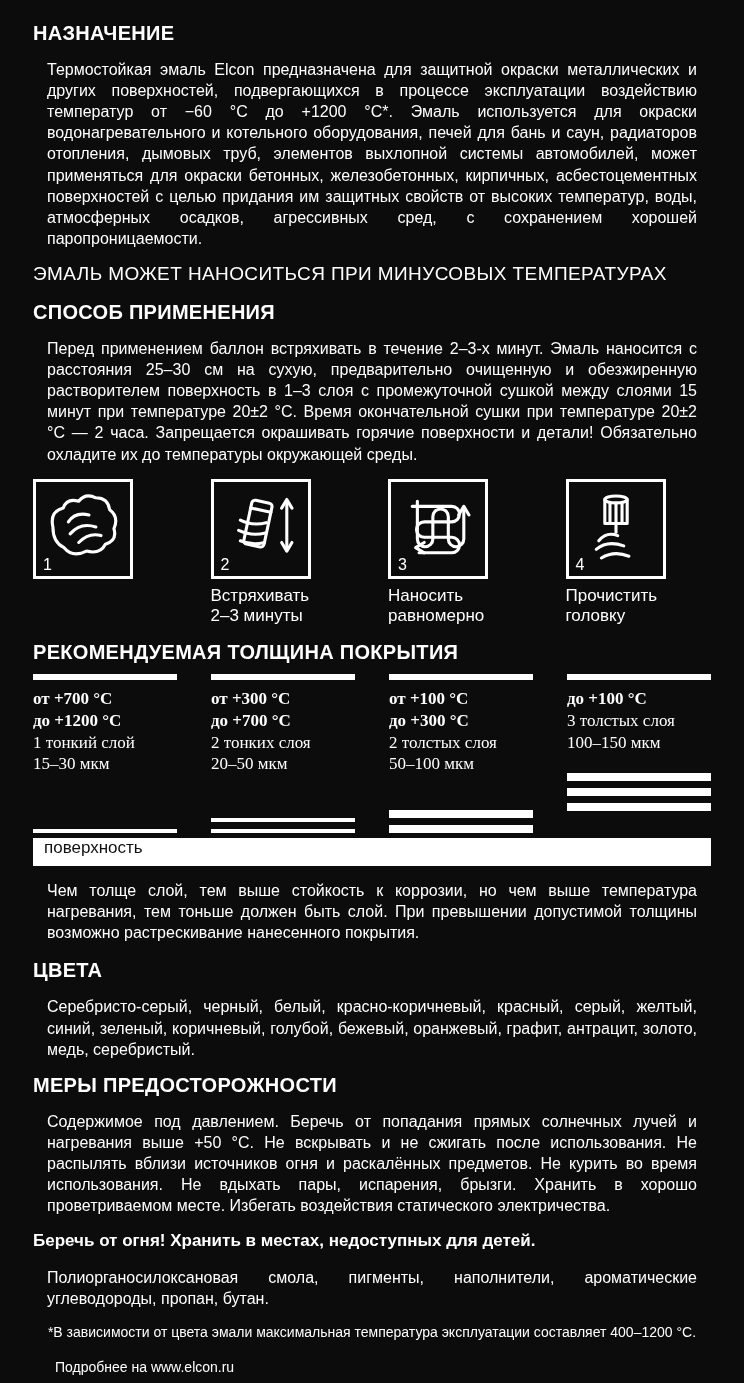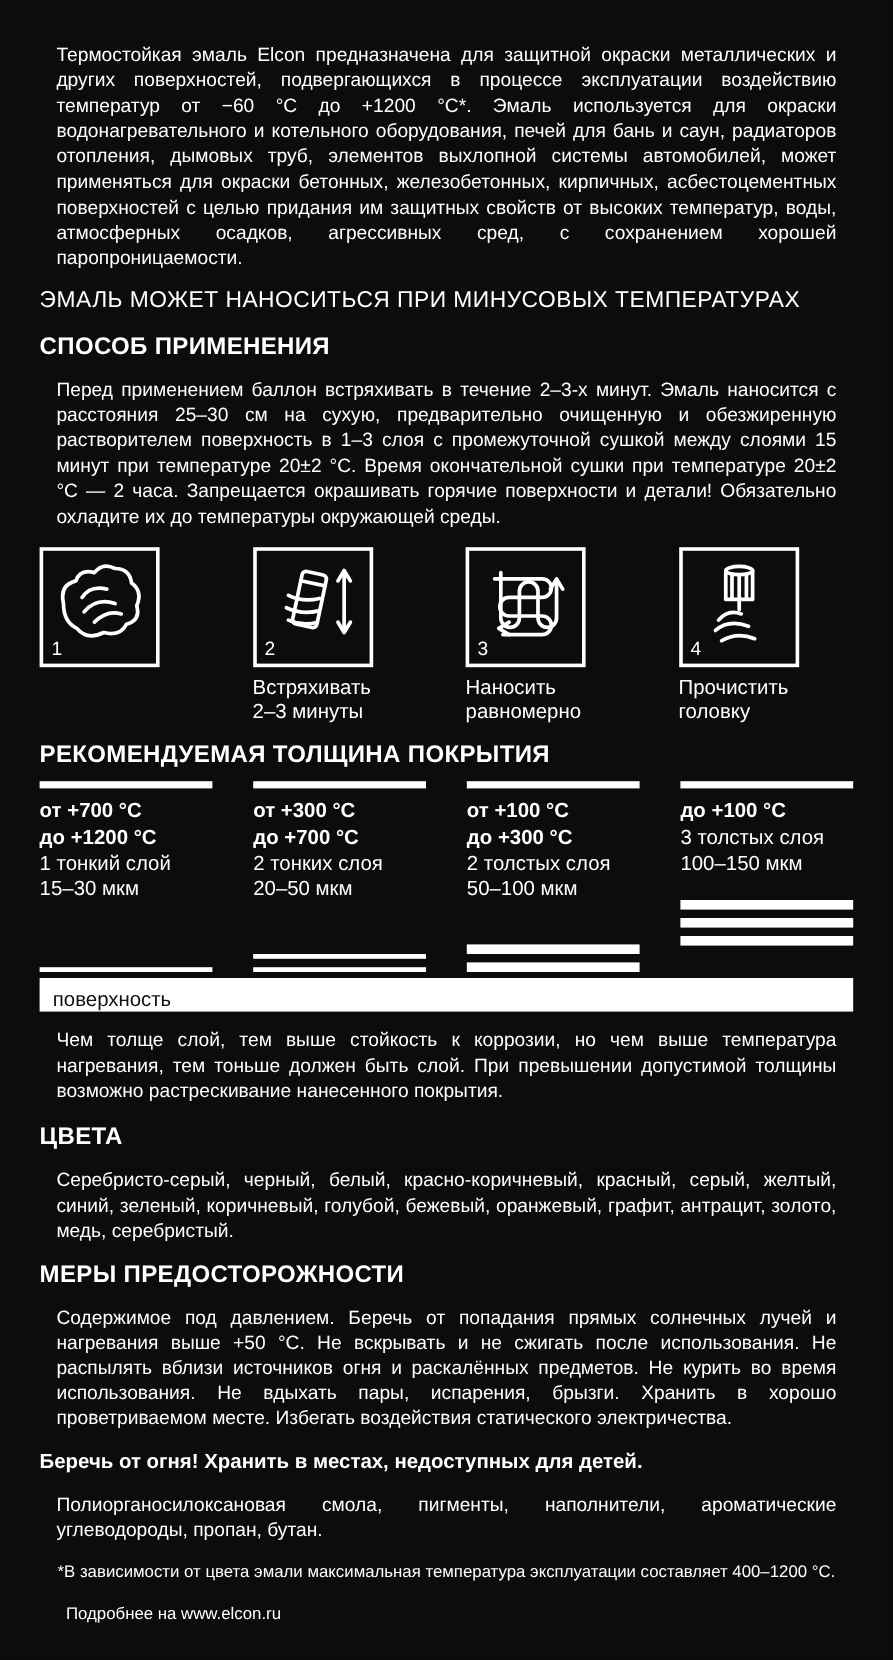--- a/index.html
+++ b/index.html
@@ -18,43 +18,44 @@
   .steps{display:grid;grid-template-columns:repeat(4,1fr);column-gap:32px;margin:10px 0 14px;}
   .step-box{
     width:100px;height:100px;border:3px solid #fff;box-sizing:border-box;
     position:relative;display:flex;align-items:center;justify-content:center;
   }
   .step-box svg{width:86px;height:86px;stroke:#fff;fill:none;stroke-width:3.6;stroke-linecap:round;stroke-linejoin:round;}
   .step-num{position:absolute;left:7px;bottom:2px;font-size:16px;font-weight:400;}
   .step-label{font-size:17px;line-height:1.22;margin-top:7px;max-width:118px;}
 
   
-  .thk-grid{display:grid;grid-template-columns:repeat(4,1fr);column-gap:34px;}
+  .thk-grid{display:grid;grid-template-columns:repeat(4,1fr);column-gap:34px;font-family:Liberation Serif, serif;}
   .thk-rule{height:6px;background:#fff;margin-bottom:8px;}
   .thk-temp{font-weight:700;font-size:17px;line-height:1.28;}
   .thk-txt{font-size:17px;line-height:1.28;}
   .thk-stripes{display:flex;flex-direction:column;justify-content:flex-end;gap:7px;height:58px;}
   .stripe{background:#fff;width:100%;}
   .stripe.thin{height:4px;}
   .stripe.thick{height:8px;}
   .surface-bar{
     background:#fff;color:#101010;height:28px;margin-top:5px;margin-bottom:13px;
-    display:flex;align-items:flex-end;padding-left:11px;font-size:17px;
+    display:flex;align-items:flex-start;padding-left:11px;font-size:17px;
   }
 
   .warning{font-weight:700;font-size:17px;line-height:1.32;margin:2px 0 0;}
   .footnote{font-size:14px;line-height:1.32;margin:6px 0 0;text-align:center;}
   .website{font-size:14px;line-height:1.32;margin:17px;padding-left:5px;}
 </style>
 </head>
 <body>
 
 <div class="label">
 
   <div class="sec">
+    <h2 class="sec-title">НАЗНАЧЕНИЕ</h2>
     <p class="body-text">Термостойкая эмаль Elcon предназначена для защитной окраски металлических и других поверхностей, подвергающихся в процессе эксплуатации воздействию температур от −60 °C до +1200 °C*. Эмаль используется для окраски водонагревательного и котельного оборудования, печей для бань и саун, радиаторов отопления, дымовых труб, элементов выхлопной системы автомобилей, может применяться для окраски бетонных, железобетонных, кирпичных, асбестоцементных поверхностей с целью придания им защитных свойств от высоких температур, воды, атмосферных осадков, агрессивных сред, с сохранением хорошей паропроницаемости.</p>
   </div>
 
   <p class="banner">ЭМАЛЬ МОЖЕТ НАНОСИТЬСЯ ПРИ МИНУСОВЫХ ТЕМПЕРАТУРАХ</p>
 
   <div class="sec" style="margin-bottom:8px;">
     <h2 class="sec-title">СПОСОБ ПРИМЕНЕНИЯ</h2>
     <p class="body-text">Перед применением баллон встряхивать в течение 2–3-х минут. Эмаль наносится с расстояния 25–30 см на сухую, предварительно очищенную и обезжиренную растворителем поверхность в 1–3 слоя с промежуточной сушкой между слоями 15 минут при температуре 20±2 °C. Время окончательной сушки при температуре 20±2 °C — 2 часа. Запрещается окрашивать горячие поверхности и детали! Обязательно охладите их до температуры окружающей среды.</p>
   </div>
 

